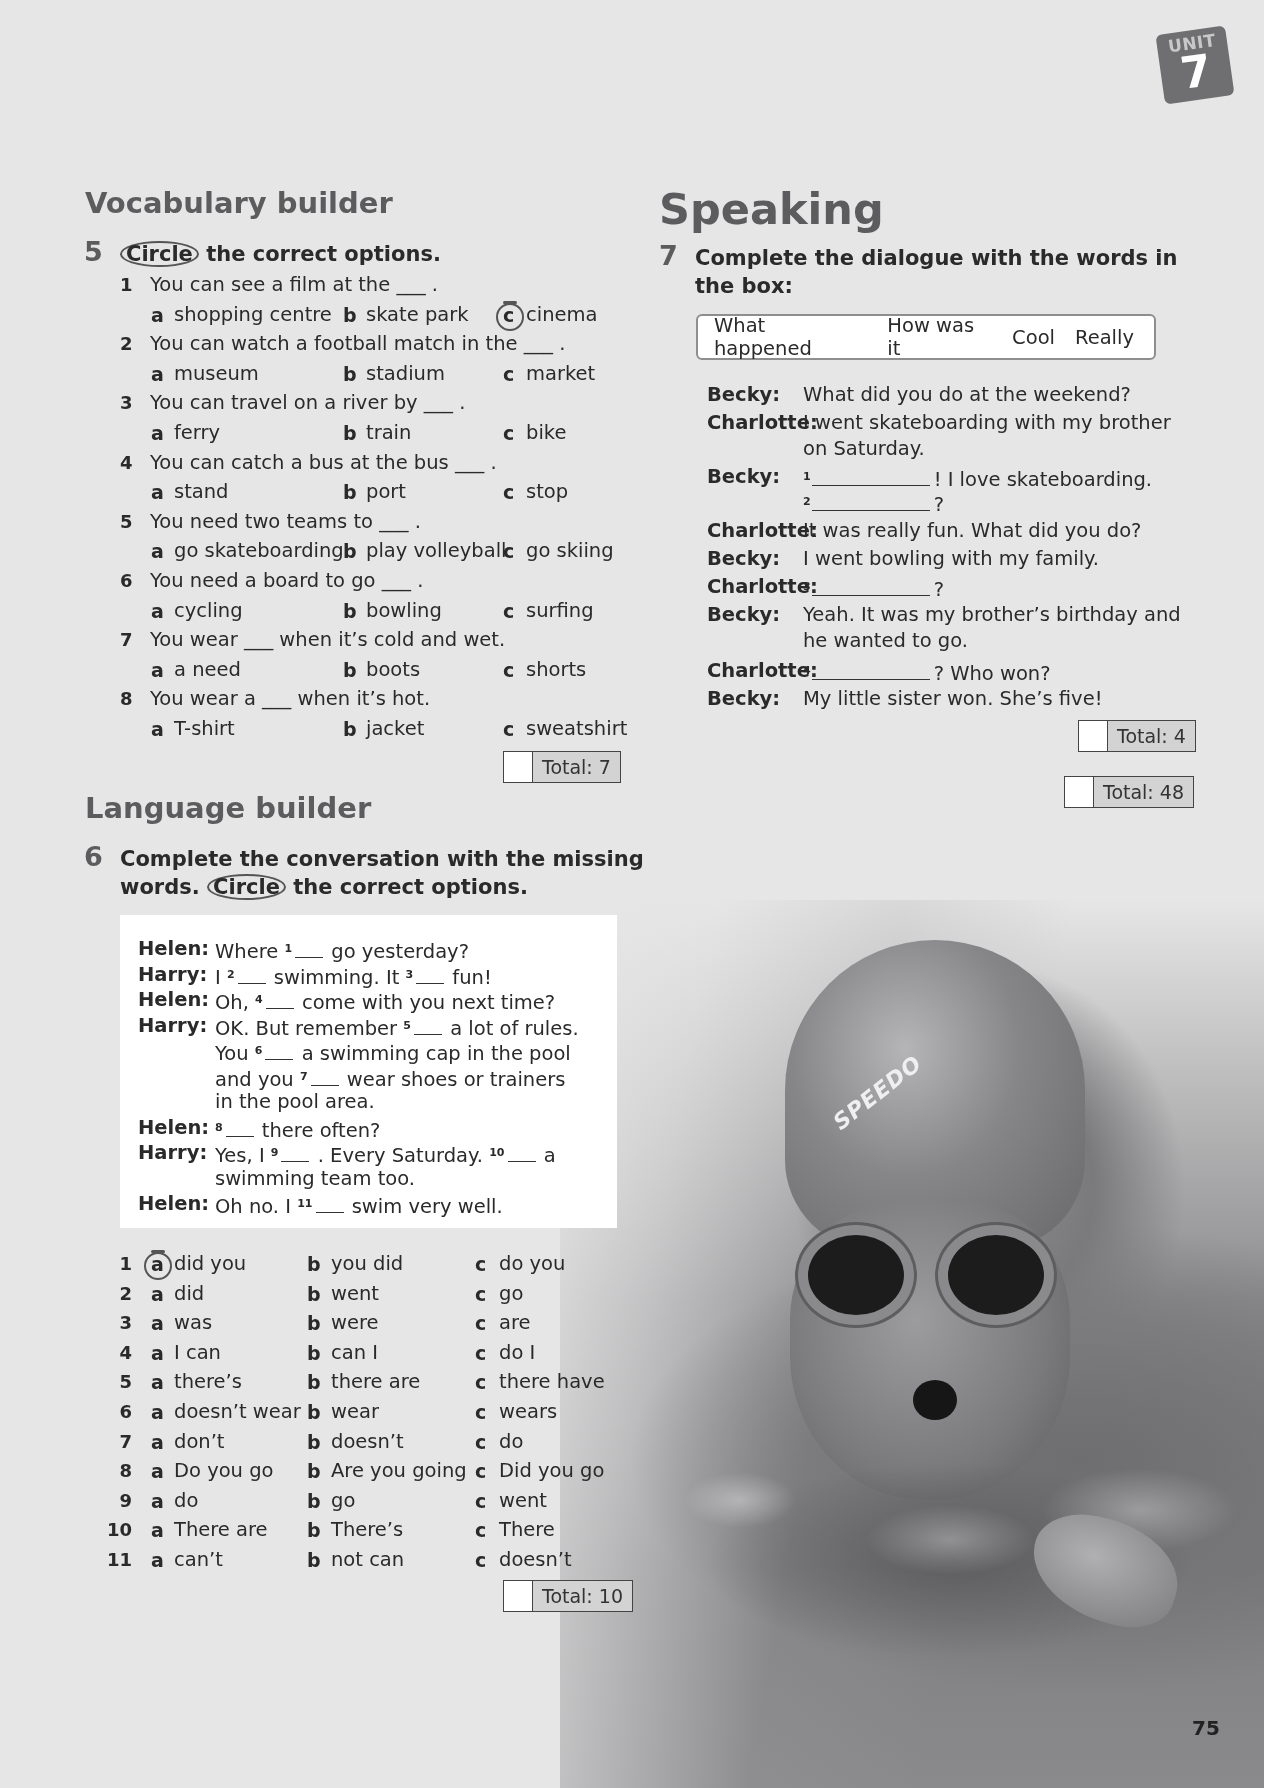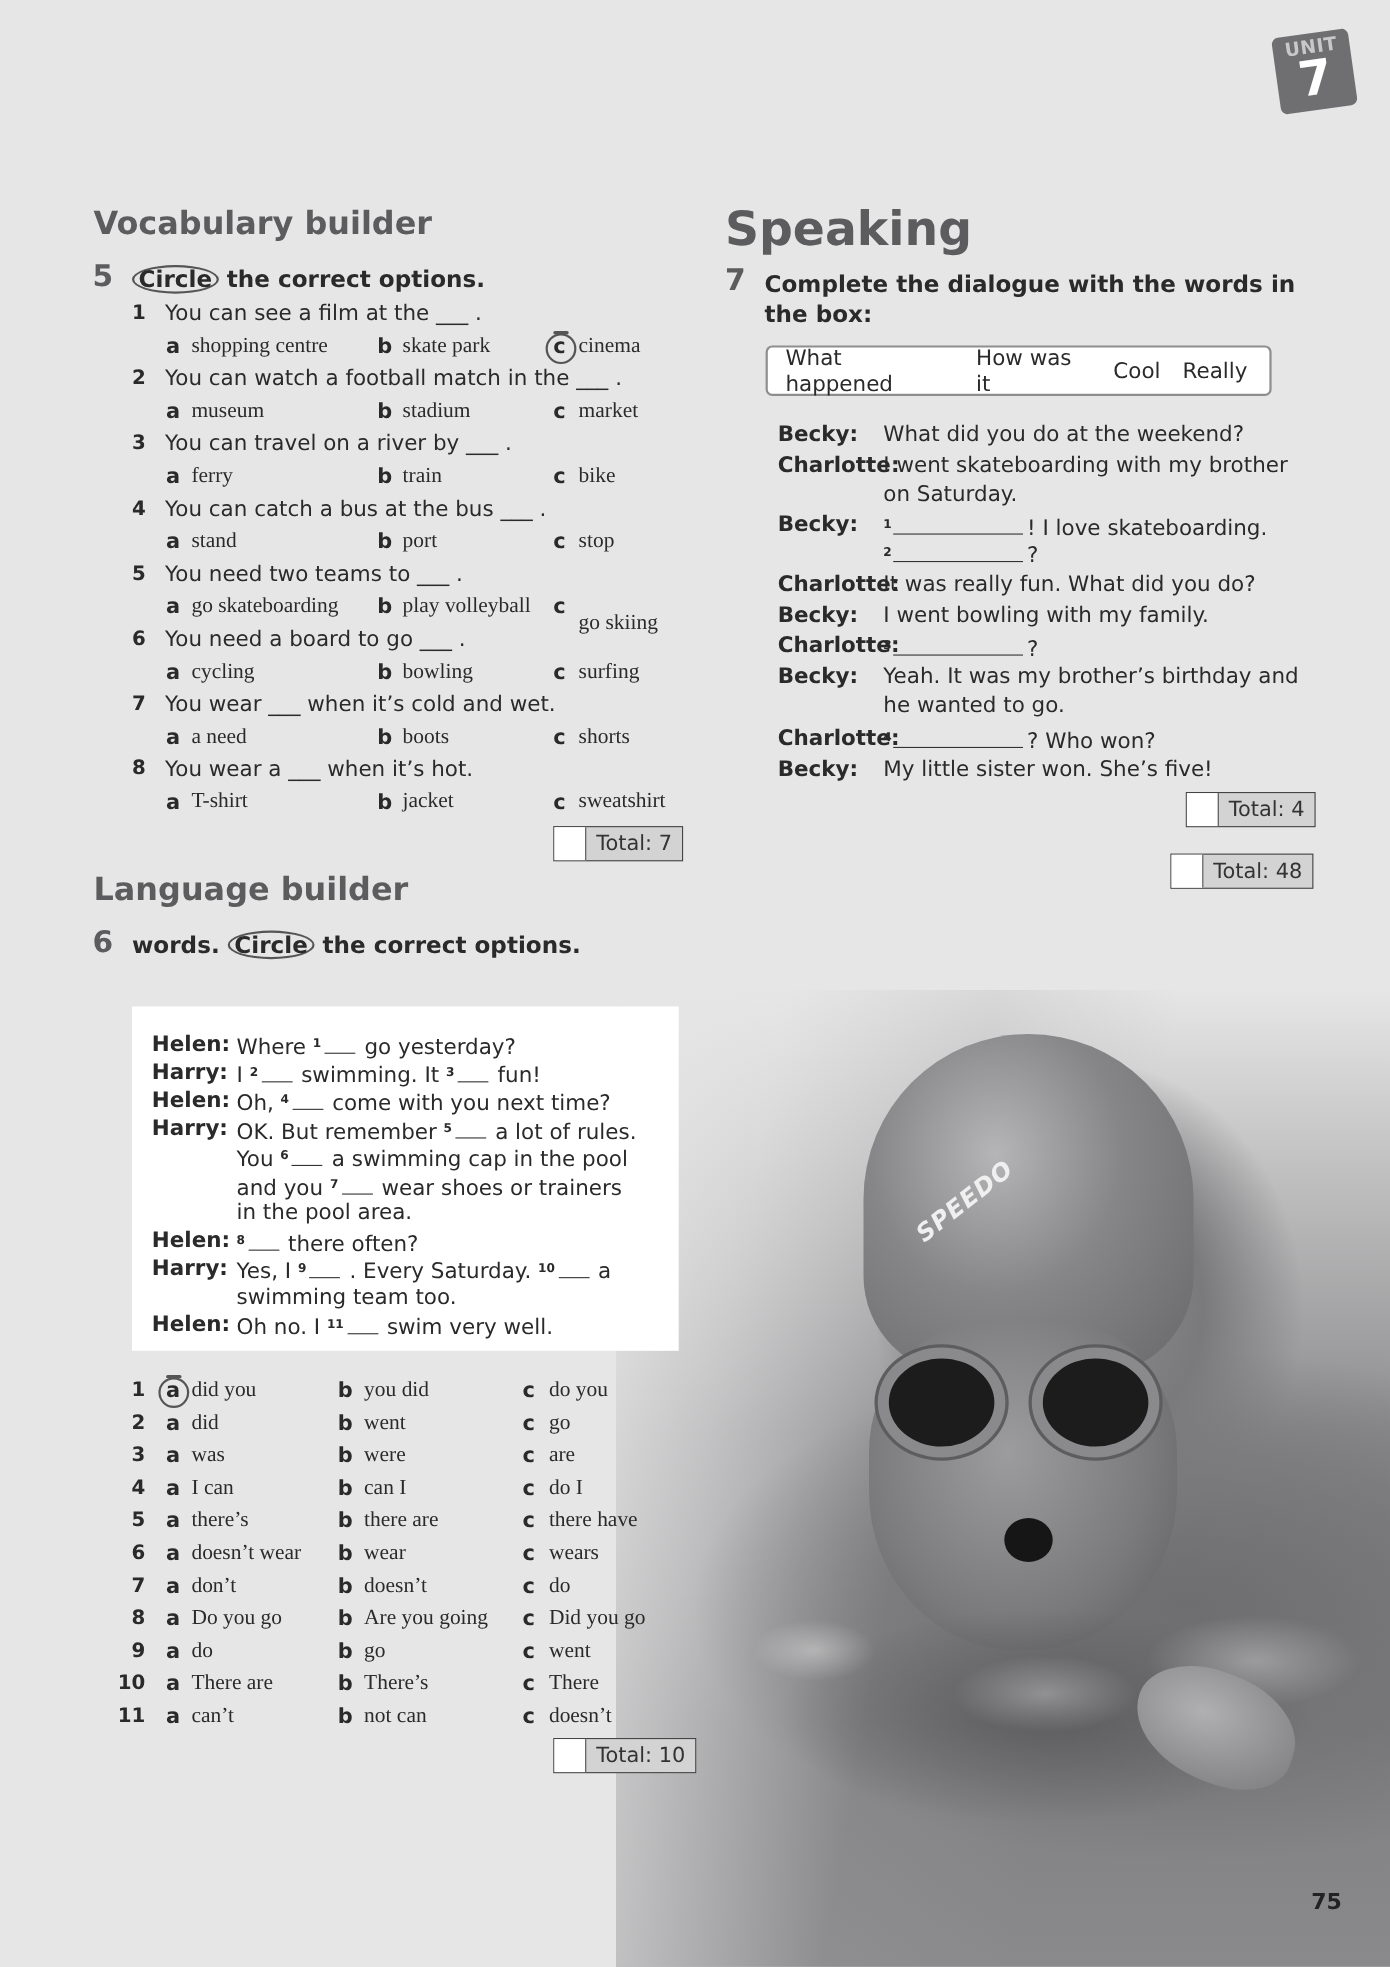--- a/index.html
+++ b/index.html
@@ -48,21 +48,21 @@
   h2.section { position:absolute; margin:0; font-weight:bold; color:#5c5c5e; font-size:29px; }
   h1.section { position:absolute; margin:0; font-weight:bold; color:#5c5c5e; font-size:43px; }
   .exnum { position:absolute; font-weight:bold; color:#5c5c5e; font-size:27px; }
   .instr { position:absolute; font-weight:bold; color:#2a2a2a; font-size:21px; line-height:28px; }
 
   .circled { display:inline-block; border:2px solid #555; border-radius:50%; padding:0 4px; line-height:22px; }
 
   .row { position:absolute; height:30px; font-size:19.5px; line-height:30px; white-space:nowrap; }
   .qnum { position:absolute; font-weight:bold; font-size:18px; }
   .opt-letter { position:absolute; font-weight:bold; font-size:19px; }
-  .opt-text { position:absolute; font-size:19.5px;font-family:Liberation Serif, serif; }
+  .opt-text { position:absolute; font-size:19.5px; }
   .q-text { position:absolute; font-size:19.5px; }
   .ring { position:absolute; width:24px; height:24px; border:2.5px solid #555; border-radius:50%; top:3px; }
   .ring::before { content:""; position:absolute; left:5px; top:-4px; width:14px; height:3px; background:#555; border-radius:2px; }
 
   .total-box { position:absolute; height:30px; display:flex; border:1.5px solid #444; background:#d3d3d4; font-size:19px; }
   .total-box .blank { width:28px; background:#fff; border-right:1.5px solid #444; }
   .total-box .lbl { padding:0 9px; line-height:30px; color:#333; }
 
   #dialogue-box { position:absolute; left:120px; top:915px; width:497px; height:313px; background:#fff; }
   .dl { position:absolute; font-size:19.5px; line-height:25.5px; white-space:nowrap; }
@@ -160,21 +160,21 @@
     <div class="row" style="left:0;top:506.8px;width:640px;">
       <span class="qnum" style="left:120px;">5</span>
       <span class="q-text" style="left:150px;">You need two teams to ___ .</span>
     </div>
     <div class="row" style="left:0;top:536.4px;width:640px;">
       <span class="opt-letter" style="left:151px;">a</span>
       <span class="opt-text" style="left:174px;">go skateboarding</span>
       <span class="opt-letter" style="left:343px;">b</span>
       <span class="opt-text" style="left:366px;">play volleyball</span>
       <span class="opt-letter" style="left:503px;">c</span>
-      <span class="opt-text" style="left:526px;margin-top:16px;">go skiing</span>
+      <span class="opt-text" style="left:526px;">go skiing</span>
     </div>
     <div class="row" style="left:0;top:566px;width:640px;">
       <span class="qnum" style="left:120px;">6</span>
       <span class="q-text" style="left:150px;">You need a board to go ___ .</span>
     </div>
     <div class="row" style="left:0;top:595.6px;width:640px;">
       <span class="opt-letter" style="left:151px;">a</span>
       <span class="opt-text" style="left:174px;">cycling</span>
       <span class="opt-letter" style="left:343px;">b</span>
       <span class="opt-text" style="left:366px;">bowling</span>
@@ -208,20 +208,21 @@
   </div>
 
 <div class="total-box" style="left:503px; top:751px;">
   <div class="blank"></div>
   <div class="lbl">Total: 7</div>
 </div>
 
 <h2 class="section" style="left:85px; top:791px;">Language builder</h2>
 <div class="exnum" style="left:84px; top:841px;">6</div>
 <div class="instr" style="left:120px; top:845px;">
+  <div>Complete the conversation with the missing</div>
   <div><span>words. </span><span class="circled">Circle</span><span> the correct options.</span></div>
 </div>
 
 <div id="dialogue-box">
     <div class="dl" style="left:18px;top:21px;width:470px;height:26px;">
       <span class="sp">Helen:</span>
       <span class="tx" style="left:77px;"><span style="white-space: pre;">Where </span><sup class="n">1</sup><span class="blank3"></span><span style="white-space: pre;"> go yesterday?</span></span>
     </div>
     <div class="dl" style="left:18px;top:46.5px;width:470px;height:26px;">
       <span class="sp">Harry:</span>

